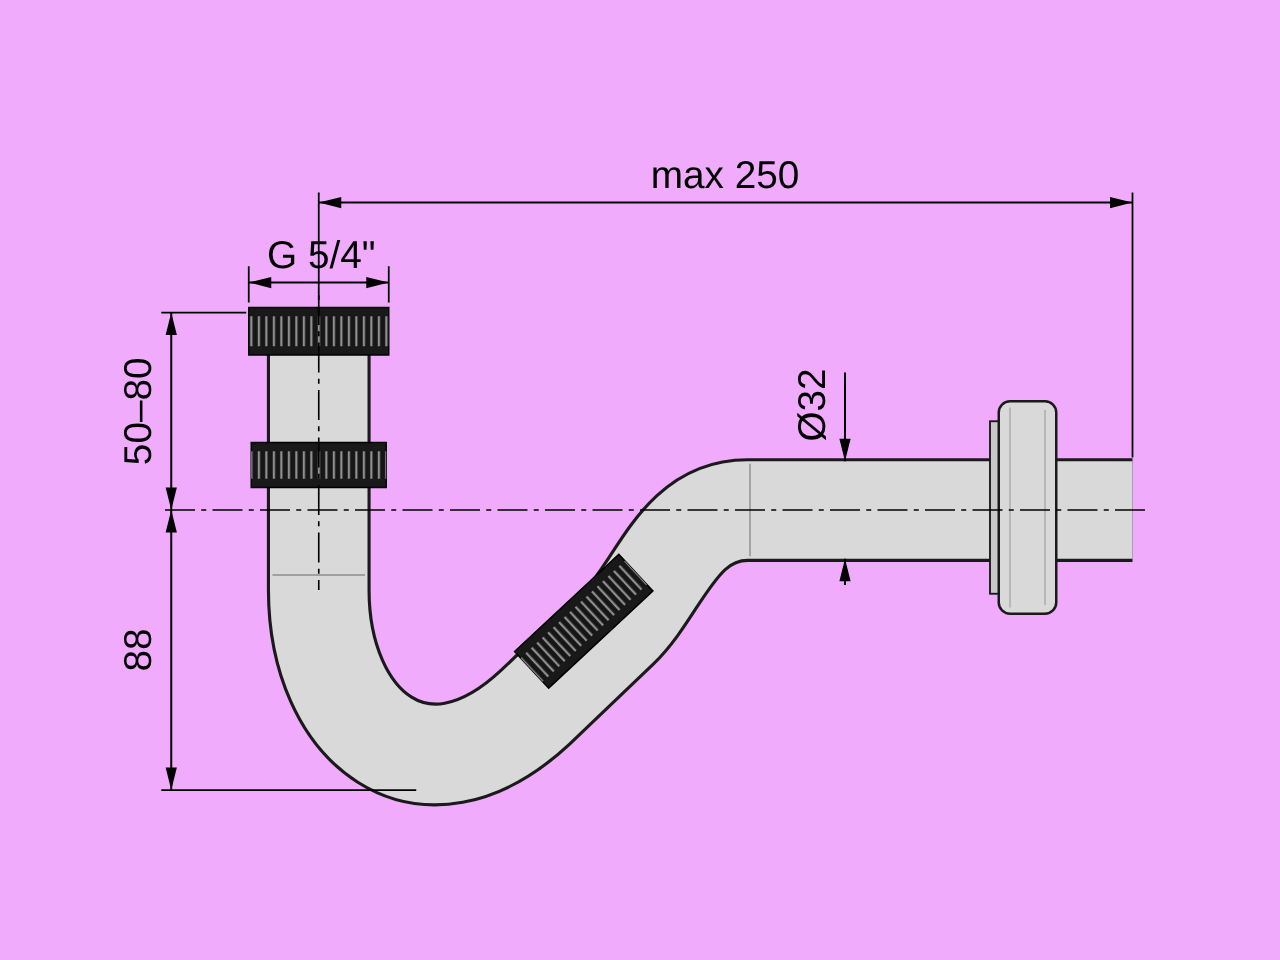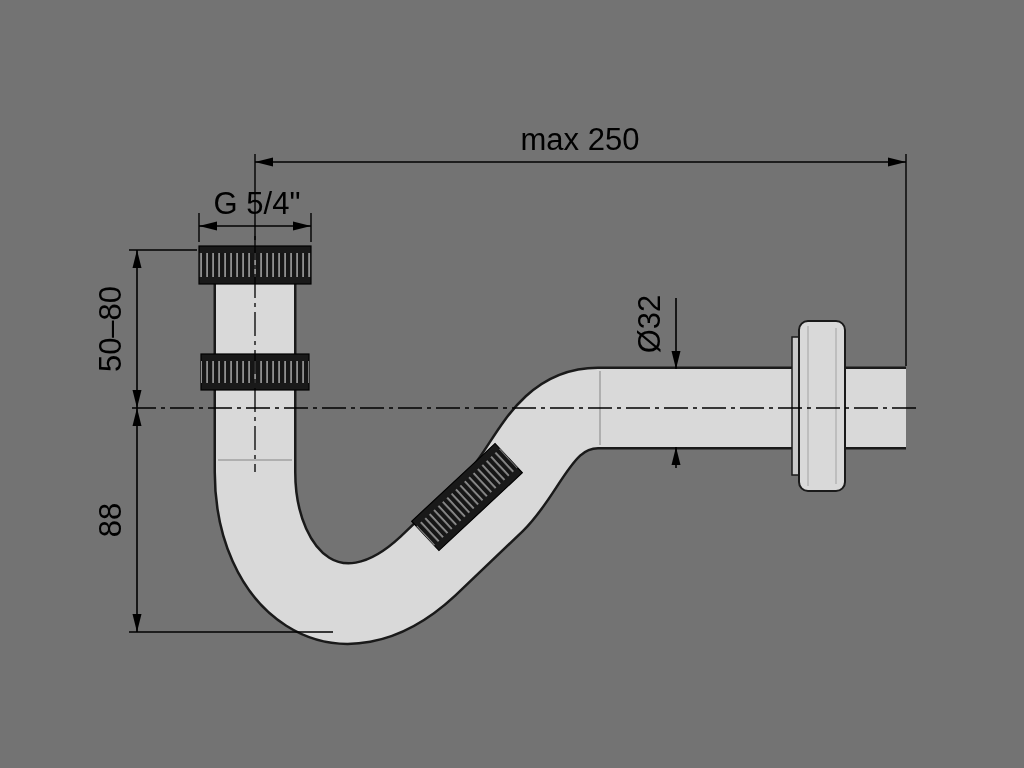--- a/index.html
+++ b/index.html
@@ -7,21 +7,21 @@
     padding: 0;
     background: #ffffff;
     width: 1024px;
     height: 768px;
     overflow: hidden;
   }
   .canvas-wrap {
     width: 1024px;
     height: 768px;
     position: relative;
-    background: #737373;
+    background: #f0abfc;
   }
   svg {
     display: block;
   }
   text {
     font-family: "Liberation Sans", "DejaVu Sans", sans-serif;
     font-size: 31px;
     fill: #000000;
   }
   .dim-line {

